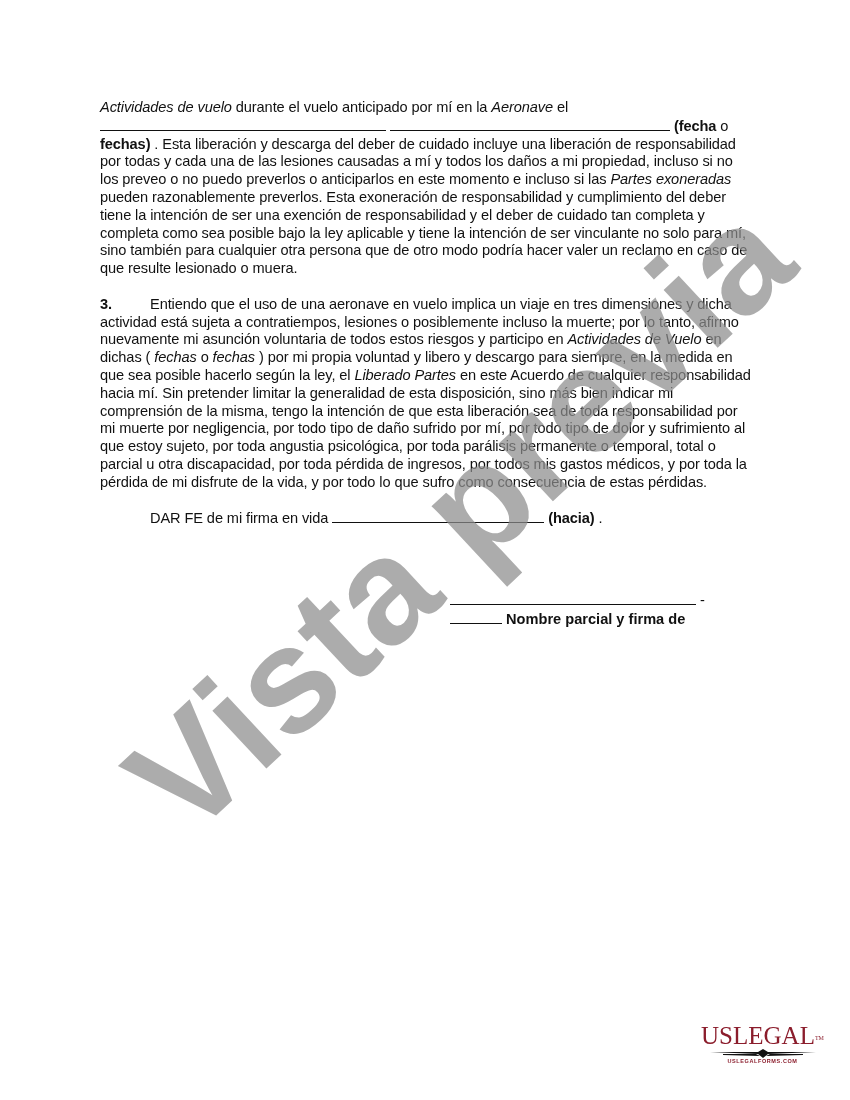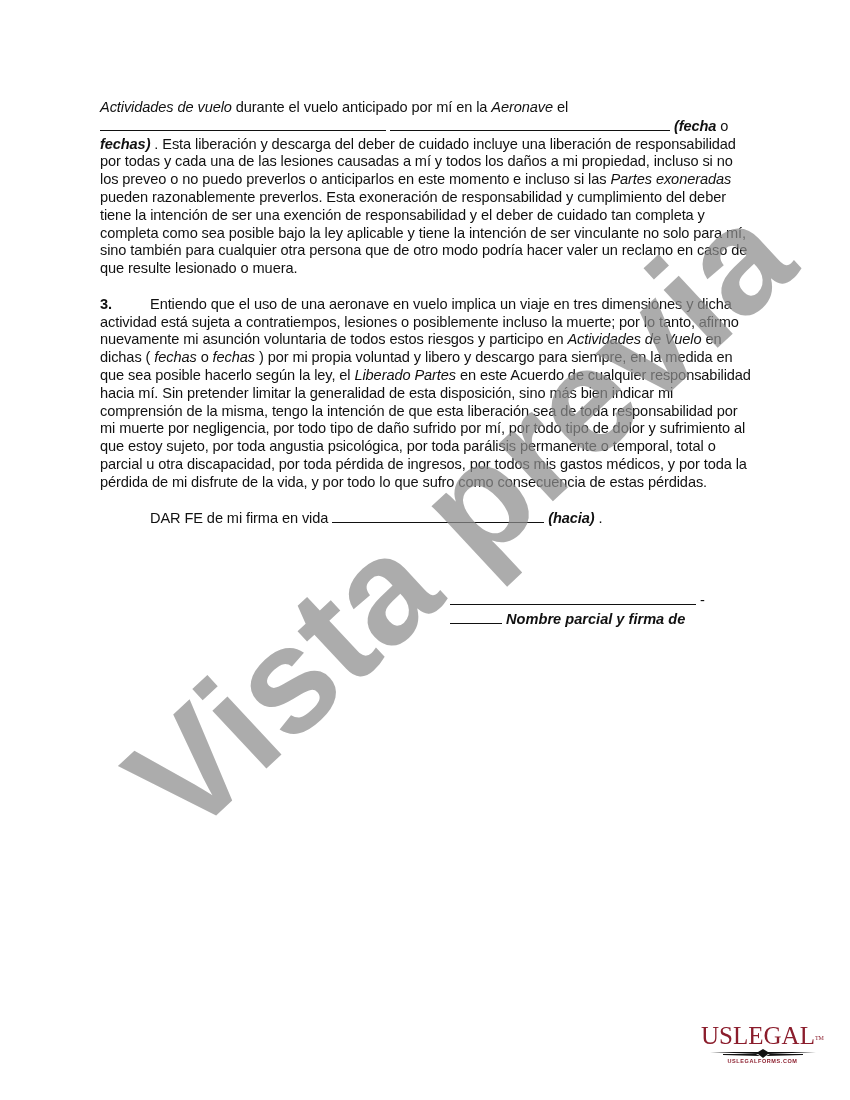--- a/index.html
+++ b/index.html
@@ -8,21 +8,21 @@
       font-family: "Liberation Sans", sans-serif; color: #111111;
     }
     .page { position: absolute; left: 0; top: 0; width: 850px; height: 1100px; }
     .content {
       position: absolute; left: 100px; top: 99px; width: 652px;
       font-size: 14.6px; line-height: 17.8px; letter-spacing: -0.1px;
     }
     .content p { margin: 0; }
     .p-gap { height: 17.8px; }
     i { font-style: italic; }
-    .bi { font-weight: bold; font-style: italic; }
+    .bi { font-weight: bold; }
     .blank { display: inline-block; border-bottom: 1px solid #111; height: 13px; vertical-align: baseline; }
     .num { font-weight: bold; display: inline-block; width: 50px; }
     .indent { display: inline-block; width: 50px; }
     .sig-block {
       position: absolute; left: 450px; top: 591px; width: 270px;
       font-size: 14.6px; line-height: 17.8px;
     }
     .watermark {
       position: absolute; left: 50px; top: 470px; width: 760px;
       transform: rotate(-43deg); transform-origin: center center;

